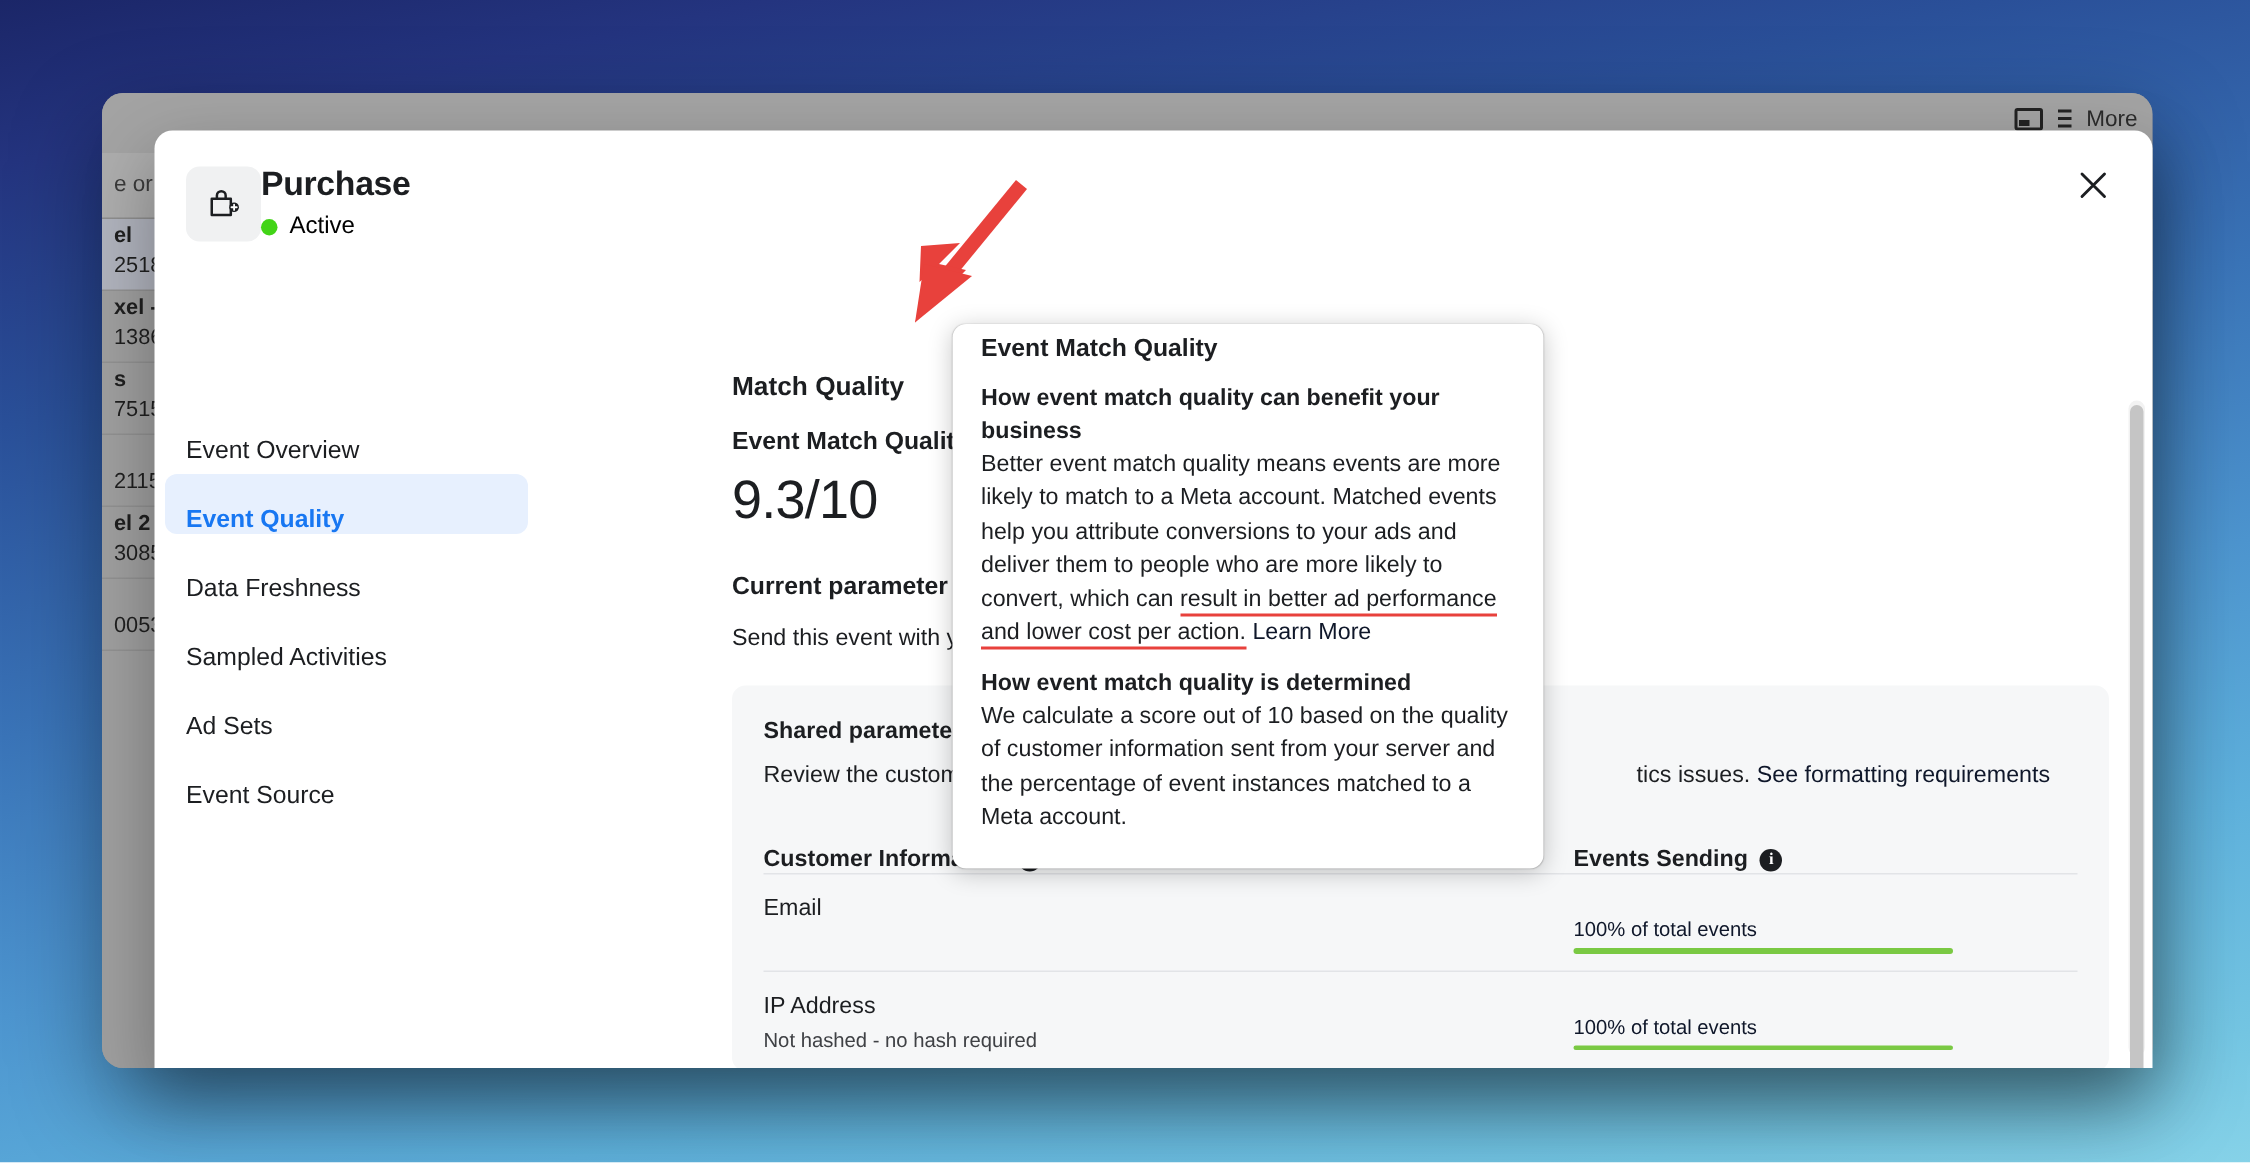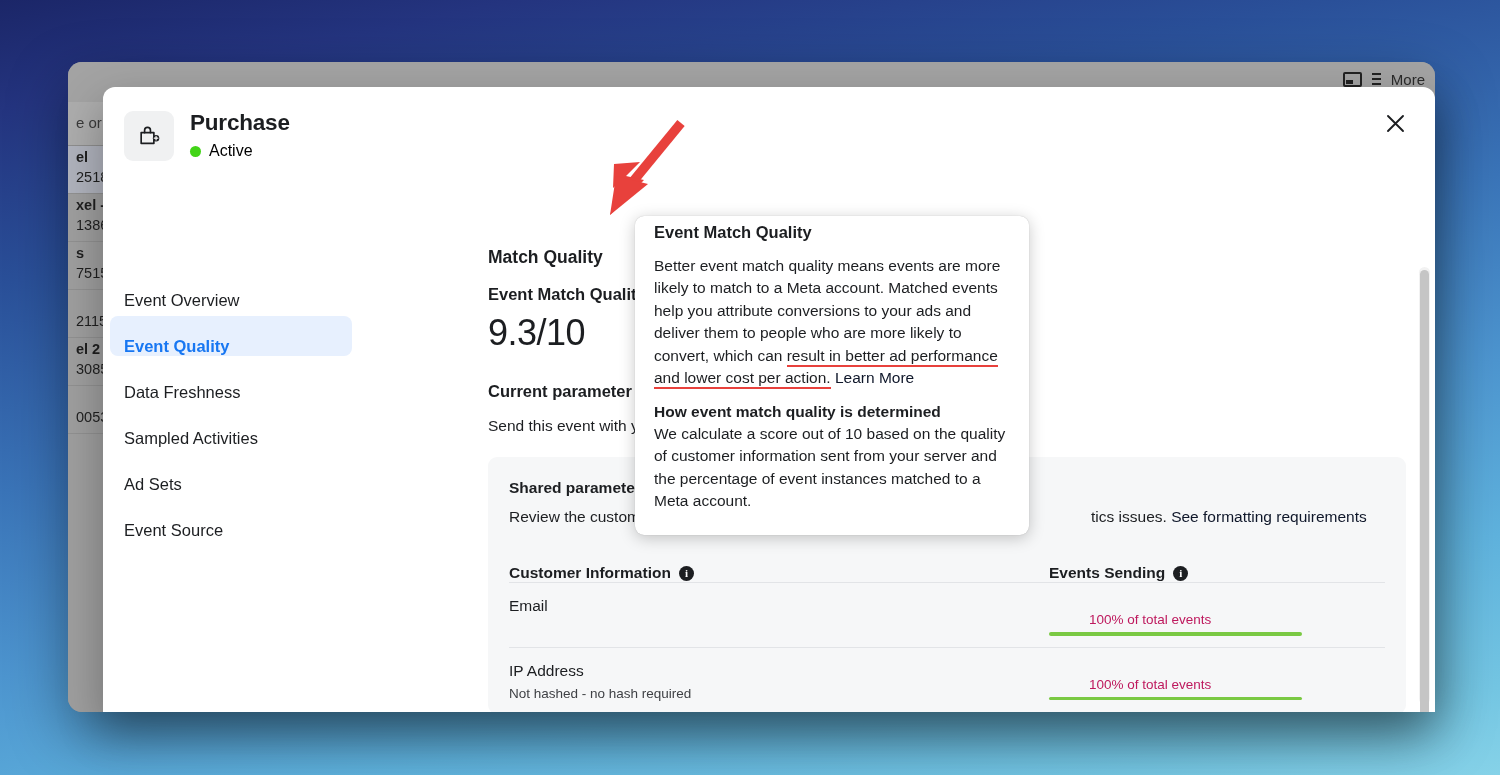--- a/index.html
+++ b/index.html
@@ -175,21 +175,20 @@
 
   
   .modal-header {
     position: absolute;
     left: 0; top: 0;
     width: 100%;
     height: 92px;
     padding: 20px 34px 0 21px;
     display: flex;
     align-items: flex-start;
-    gap: 16px;
   }
   .event-icon-box {
     width: 50px; height: 50px;
     background: #f0f1f2;
     border-radius: 9px;
     display: flex;
     align-items: center;
     justify-content: center;
     flex: none;
     margin-top: 4px;
@@ -350,22 +349,21 @@
   }
   .param-sub {
     font-size: 13.5px;
     color: #3f4145;
     margin-top: 3px;
     line-height: 1.35;
   }
   .param-metric { padding-top: 16px; }
   .metric-label {
     font-size: 13.5px;
-    color: #be185d;
-    margin-left: 40px;
+    color: #0f172a;
   }
   .metric-bar {
     margin-top: 5px;
     height: 3.5px;
     width: 253px;
     background: #7ac943;
     border-radius: 2px;
   }
 
   
@@ -594,20 +592,21 @@
     </div>
 
     <div class="modal-scrollbar">
       <div class="modal-scrollbar-thumb"></div>
     </div>
   </div>
 
   <div id="tooltip">
     <div class="tt-title">Event Match Quality</div>
 
+    <div class="tt-h">How event match quality can benefit your business</div>
     <div class="tt-p">
       <span>Better event match quality means events are more likely to match to a Meta account. Matched events help you attribute conversions to your ads and deliver them to people who are more likely to convert, which can </span><span class="underline-red">result in better ad performance</span>
       <span class="underline-red">and lower cost per action.</span>
       <span class="link">Learn More</span>
     </div>
 
     <div class="tt-h tt-block-gap">How event match quality is determined</div>
     <div class="tt-p">We calculate a score out of 10 based on the quality of customer information sent from your server and the percentage of event instances matched to a Meta account.</div>
   </div>
 

